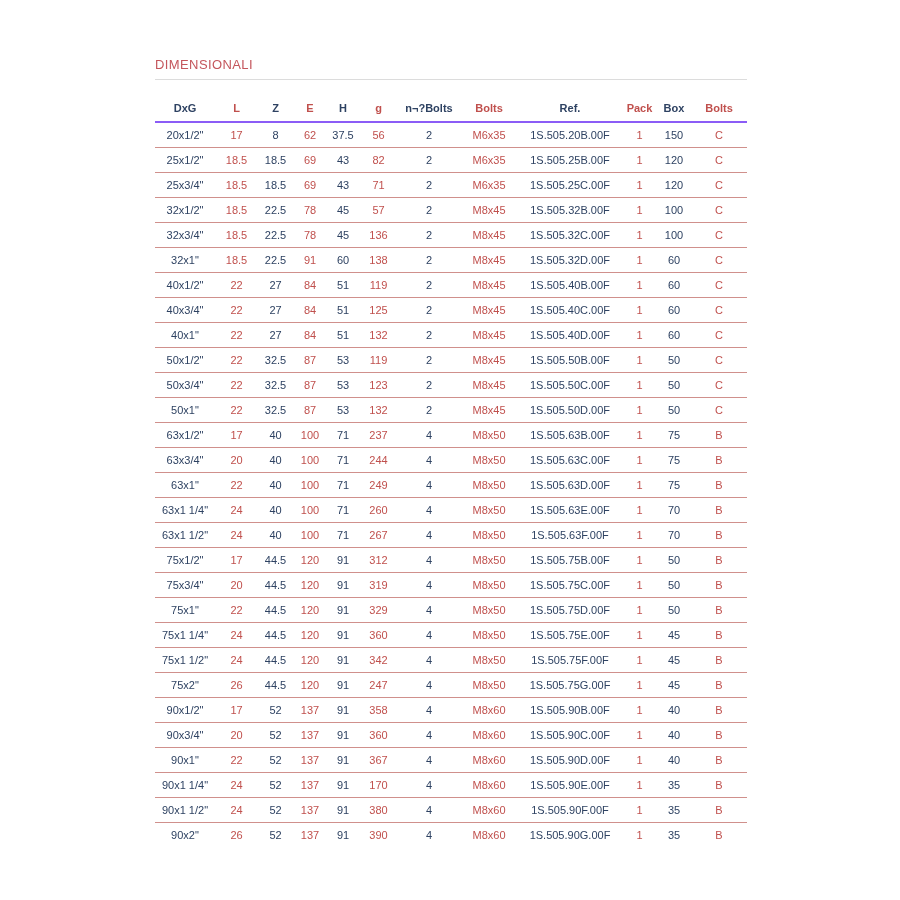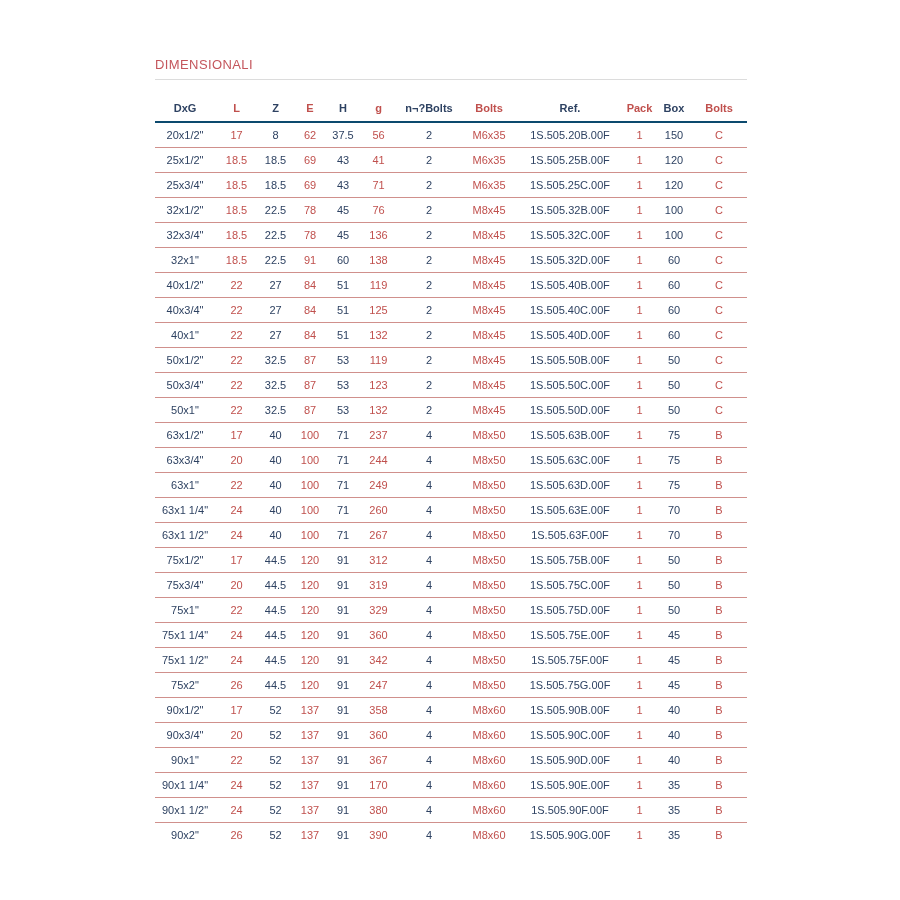--- a/index.html
+++ b/index.html
@@ -32,21 +32,21 @@
     width: 592px;
     border-collapse: collapse;
     table-layout: fixed;
     margin-top: 14px;
   }
   table.dim-table th {
     font-size: 11px;
     font-weight: 700;
     text-align: center;
     padding: 8px 0 7px 0;
-    border-bottom: 2px solid #0c4a6e;
+    border-bottom: 2px solid #8b5cf6;
     white-space: nowrap;
   }
   table.dim-table td {
     font-size: 11px;
     font-weight: 400;
     text-align: center;
     height: 24px;
     padding: 0;
     border-bottom: 1px solid #d0908c;
     white-space: nowrap;
@@ -107,21 +107,21 @@
             <td class="red">1</td>
             <td class="navy">150</td>
             <td class="red">C</td>
           </tr>
           <tr>
             <td class="navy">25x1/2"</td>
             <td class="red">18.5</td>
             <td class="navy">18.5</td>
             <td class="red">69</td>
             <td class="navy">43</td>
-            <td class="red">41</td>
+            <td class="red">82</td>
             <td class="navy">2</td>
             <td class="red">M6x35</td>
             <td class="navy">1S.505.25B.00F</td>
             <td class="red">1</td>
             <td class="navy">120</td>
             <td class="red">C</td>
           </tr>
           <tr>
             <td class="navy">25x3/4"</td>
             <td class="red">18.5</td>
@@ -135,21 +135,21 @@
             <td class="red">1</td>
             <td class="navy">120</td>
             <td class="red">C</td>
           </tr>
           <tr>
             <td class="navy">32x1/2"</td>
             <td class="red">18.5</td>
             <td class="navy">22.5</td>
             <td class="red">78</td>
             <td class="navy">45</td>
-            <td class="red">76</td>
+            <td class="red">57</td>
             <td class="navy">2</td>
             <td class="red">M8x45</td>
             <td class="navy">1S.505.32B.00F</td>
             <td class="red">1</td>
             <td class="navy">100</td>
             <td class="red">C</td>
           </tr>
           <tr>
             <td class="navy">32x3/4"</td>
             <td class="red">18.5</td>

